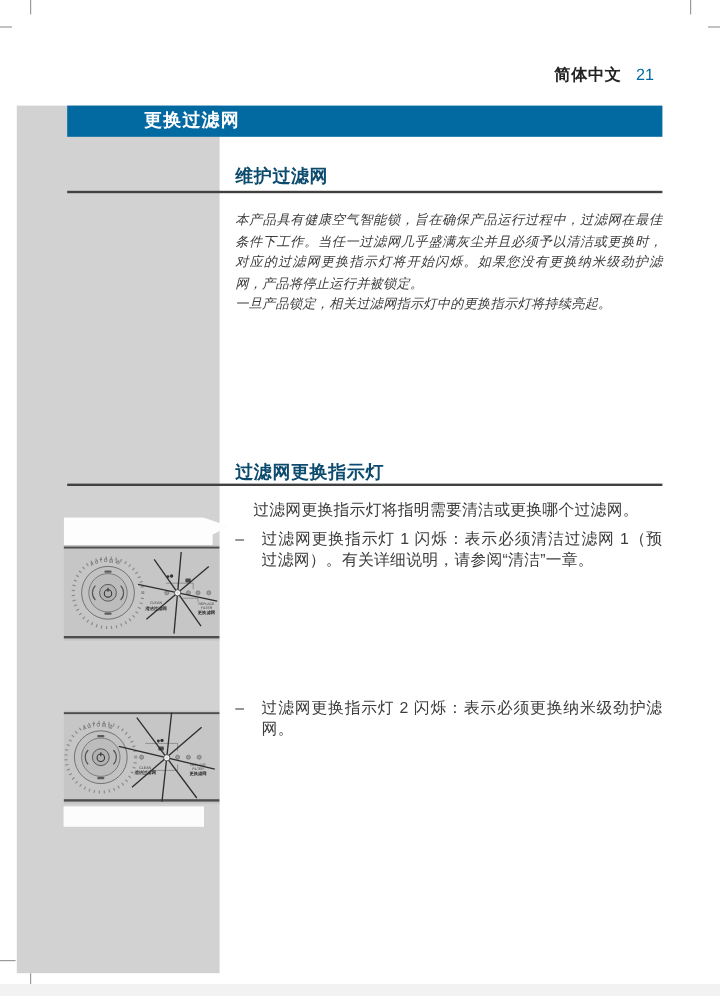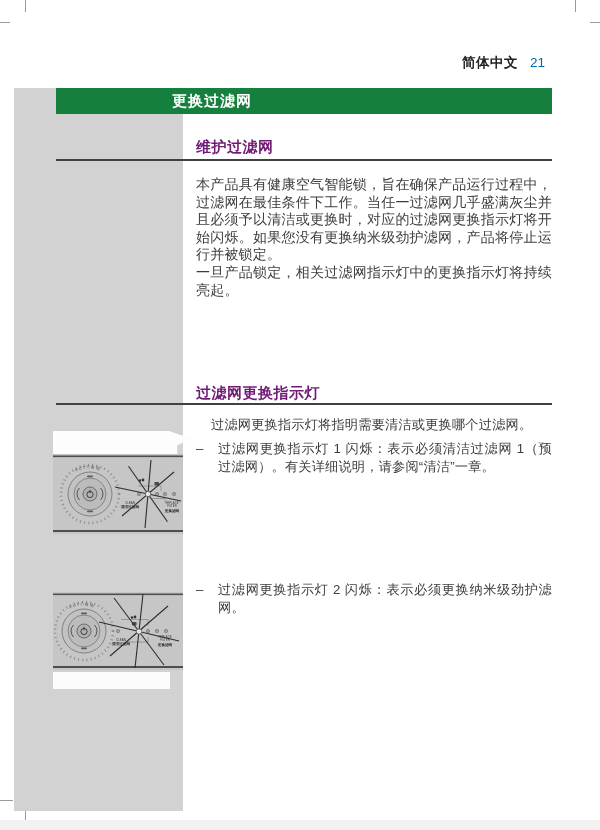--- a/index.html
+++ b/index.html
@@ -14,39 +14,39 @@
   .page-header{
     position:absolute;top:54px;right:55px;font-size:13.5px;color:#2a2a2a;
   }
   .page-header .lang{font-weight:bold;letter-spacing:.5px;color:#222;font-family:Liberation Serif, serif;}
   .page-header .num{color:#0369a1;margin-left:12px;font-weight:normal;}
   
   .gray-band{position:absolute;left:14px;top:88px;width:169px;height:723px;background:#d2d2d2;}
   .bottom-strip{position:absolute;left:0;top:820px;width:600px;height:10px;background:#f2f2f2;}
   
   .chapter-bar{
-    position:absolute;left:56px;top:88px;width:496px;height:26px;background:#15803d;
+    position:absolute;left:56px;top:88px;width:496px;height:26px;background:#0369a1;
     color:#ffffff;font-size:15px;font-weight:bold;line-height:26px;
-    padding-left:116px;box-sizing:border-box;letter-spacing:1px;
+    padding-left:64px;box-sizing:border-box;letter-spacing:1px;
   }
   
   .sec-heading{
     position:absolute;left:196px;width:356px;font-size:15px;font-weight:bold;
-    color:#701a75;letter-spacing:.5px;
+    color:#0c4a6e;letter-spacing:.5px;
   }
   .h1{top:138px;}
   .h2{top:384px;}
   .rule{position:absolute;left:56px;width:496px;height:2px;background:#414141;}
   .rule1{top:159px;}
   .rule2{top:403px;}
   
   .body-col{
     position:absolute;left:196px;top:176px;width:356px;
-    font-size:14px;line-height:17.6px;color:#3c3c3c;
-    text-align:justify;letter-spacing:.2px;
+    font-size:11px;line-height:17.6px;color:#3c3c3c;
+    text-align:justify;letter-spacing:.2px;font-style:italic;
   }
   .body-col p{margin:0;}
   .body-col .note{margin-top:6px;font-weight:bold;color:#242424;}
   .intro{
     position:absolute;left:196px;top:416px;width:356px;
     font-size:13.2px;line-height:17.6px;color:#3c3c3c;letter-spacing:.2px;margin-left:15px;
   }
   .list-item{
     position:absolute;left:196px;width:356px;display:flex;
     font-size:13.2px;line-height:17.6px;color:#3c3c3c;letter-spacing:.2px;

